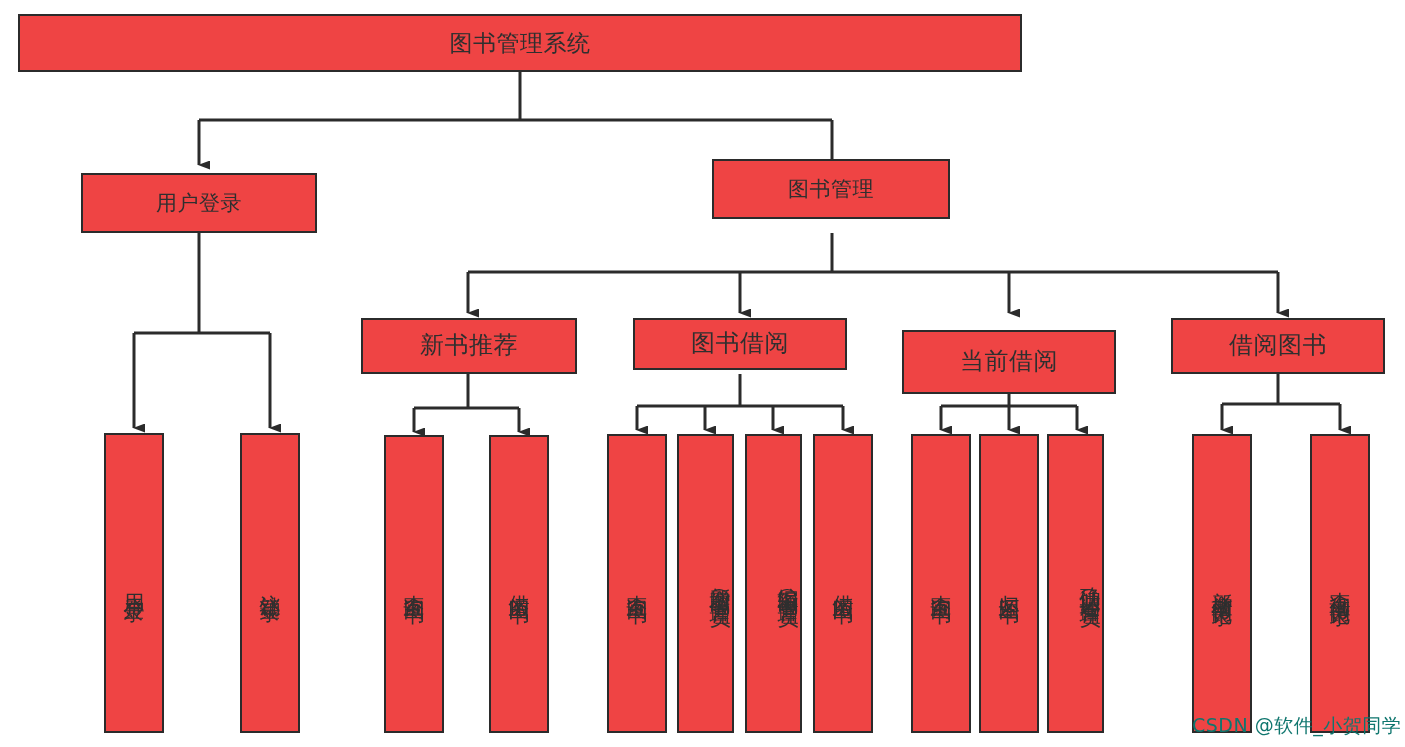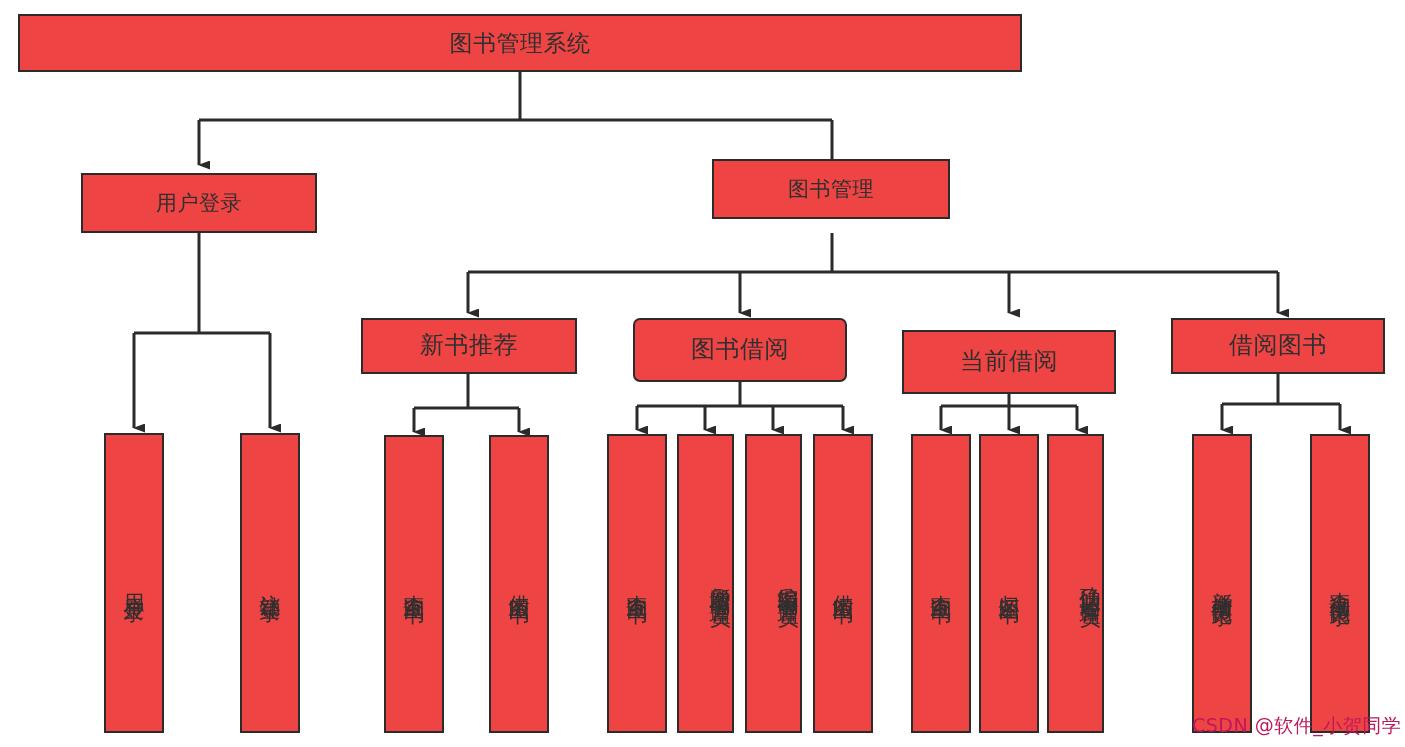--- a/index.html
+++ b/index.html
@@ -52,21 +52,21 @@
     text-orientation: upright;
     letter-spacing: 3px;
     padding: 6px 0;
   }
   .node-leaf.align-top {
     align-items: flex-start;
     justify-content: center;
   }
   .watermark {
     position: absolute;
-    color: #be185d;
+    color: #0f766e;
     font-size: 19px;
     letter-spacing: 0.5px;
     white-space: nowrap;
     user-select: none;
   }
 </style>
 </head>
 <body>
 
 <div id="canvas">
@@ -122,21 +122,21 @@
   </svg>
 
   <div class="node node-root" style="left:18px; top:14px; width:1004px; height:58px;">图书管理系统</div>
 
   <div class="node node-l1" style="left:81px; top:173px; width:236px; height:60px;">用户登录</div>
 
   <div class="node node-l1" style="left:712px; top:159px; width:238px; height:60px;">图书管理</div>
 
   <div class="node node-l2" style="left:361px; top:318px; width:216px; height:56px;">新书推荐</div>
 
-  <div class="node node-l2" style="left:633px; top:318px; width:214px; height:64px;border-radius:7px;">图书借阅</div>
+  <div class="node node-l2" style="left:633px; top:318px; width:214px; height:52px;">图书借阅</div>
 
   <div class="node node-l2" style="left:902px; top:330px; width:214px; height:64px;">当前借阅</div>
 
   <div class="node node-l2" style="left:1171px; top:318px; width:214px; height:56px;">借阅图书</div>
 
   <div class="node node-leaf" style="left:104px; top:433px; width:60px; height:300px;">用户登录</div>
 
   <div class="node node-leaf" style="left:240px; top:433px; width:60px; height:300px;">注销登录</div>
 
   <div class="node node-leaf" style="left:384px; top:435px; width:60px; height:298px;">查询图书</div>

